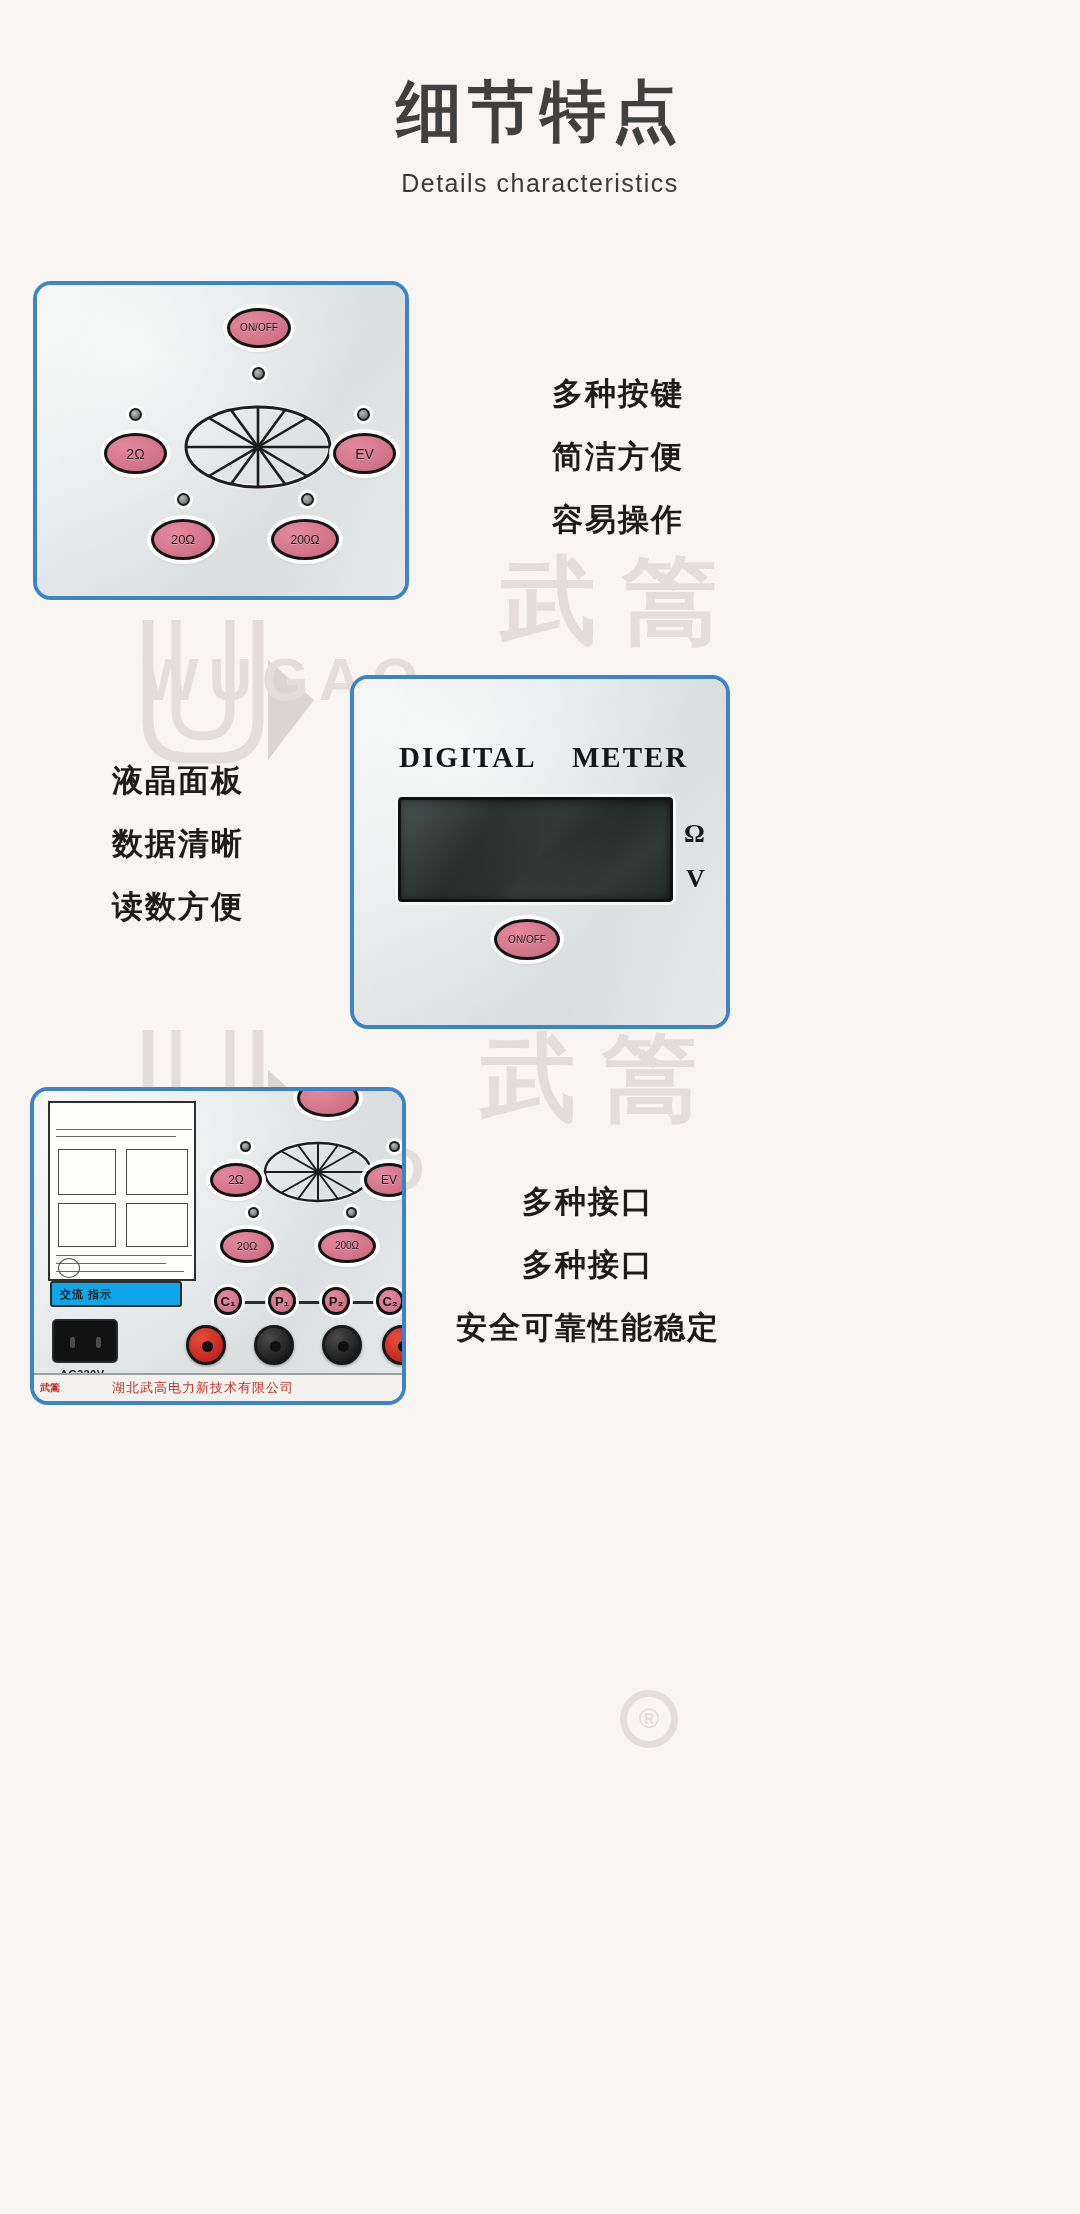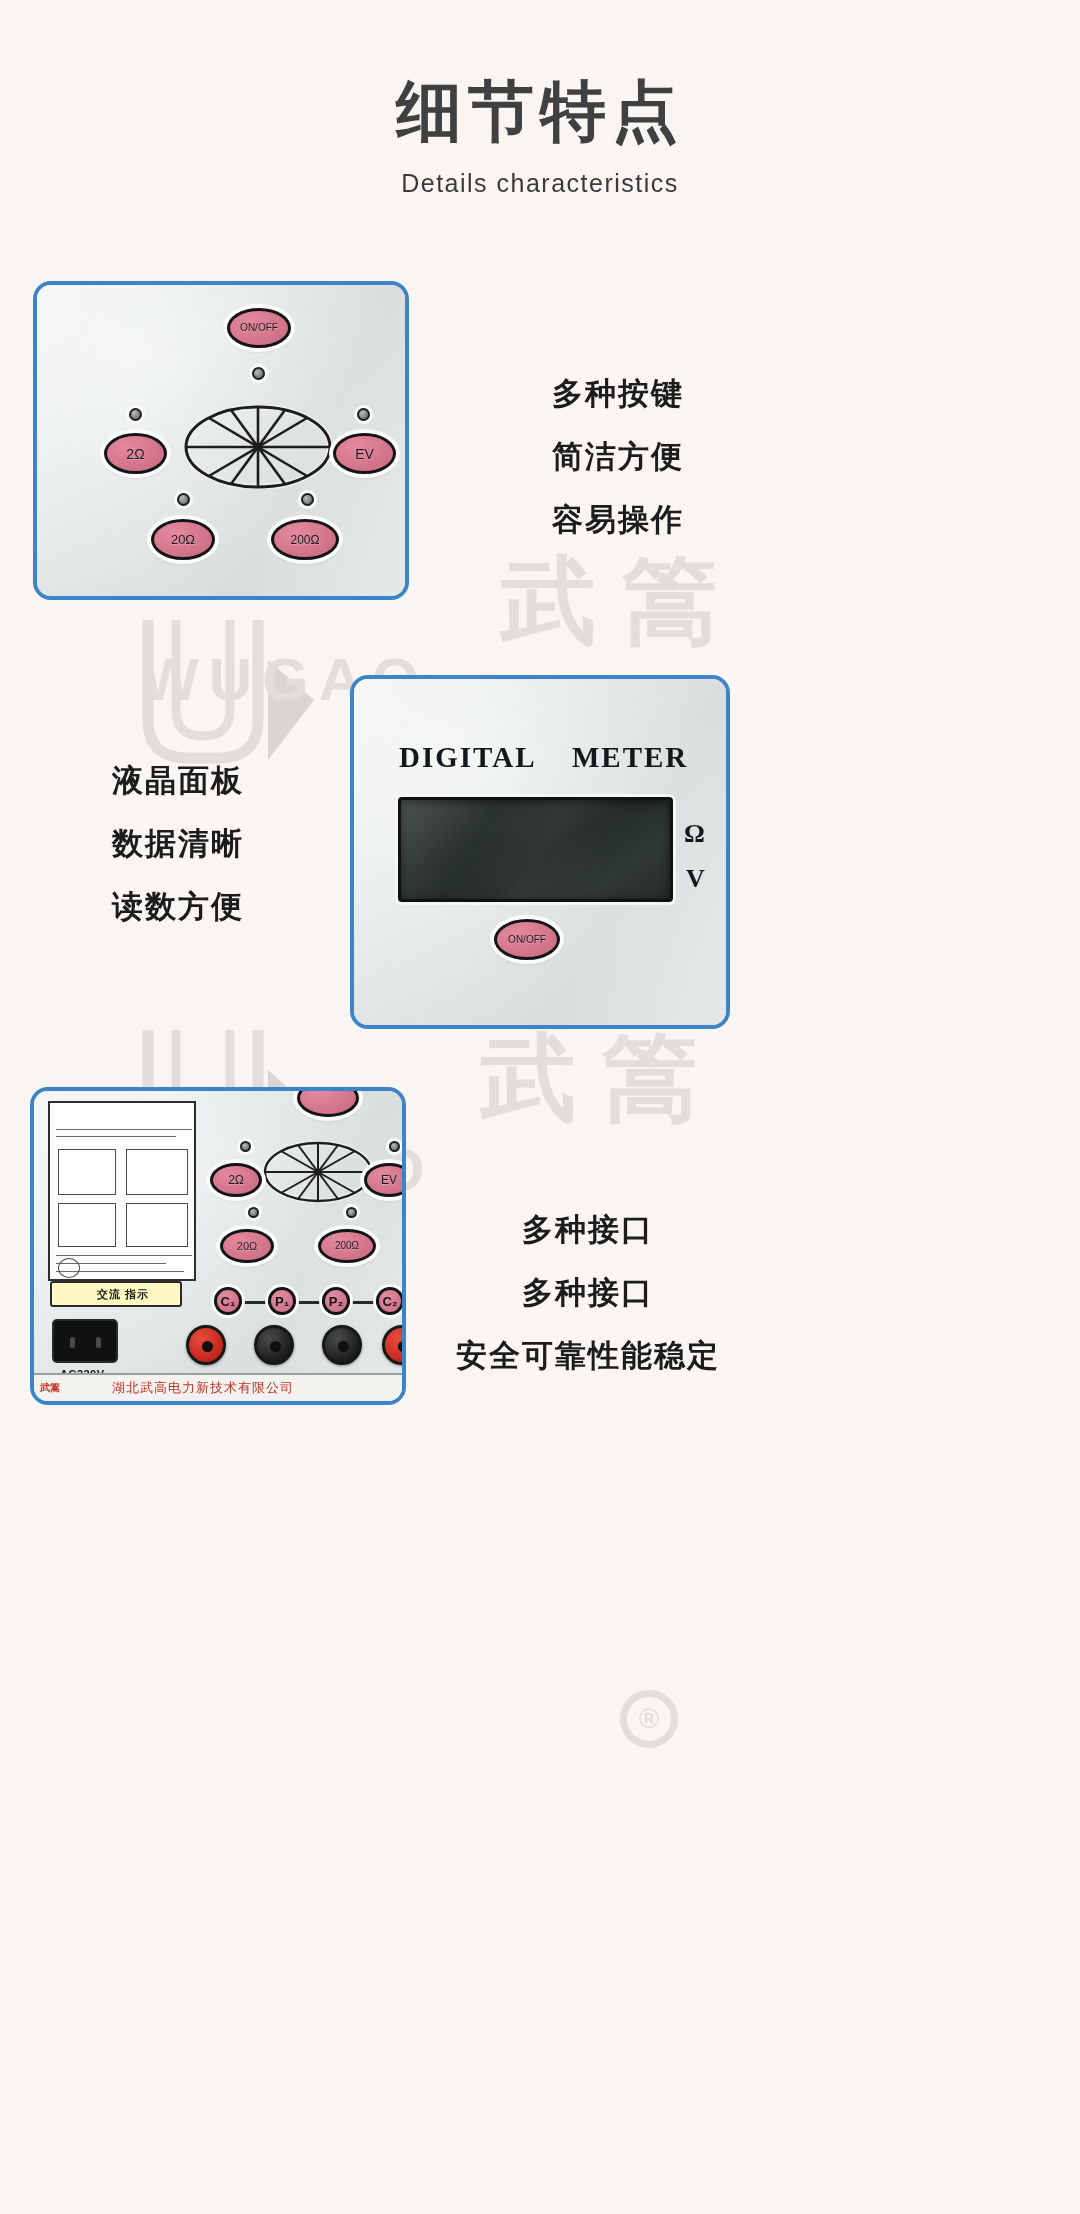--- a/index.html
+++ b/index.html
@@ -89,22 +89,22 @@
                   letter-spacing:2px; line-height:1.0; }
   .features div + div { margin-top:32px; }
 
   
   .sticker {
     position:absolute; background:#fdfdfb; border:2px solid #2f2f2f; overflow:hidden;
   }
   .sticker .sline { position:absolute; background:#6a6a6a; height:1px; }
   .sticker .sbox { position:absolute; border:1px solid #4a4a4a; }
   .bar {
-    position:absolute; background:#fef9c3; border:2px solid #2b2b2b; border-radius:3px;
-    display:flex; align-items:center;padding-left:37px;
+    position:absolute; background:#0ea5e9; border:2px solid #2b2b2b; border-radius:3px;
+    display:flex; align-items:center;
   }
   .bar-label { font-size:11px; font-weight:bold; color:#1b1b1b; letter-spacing:1px; padding-left:8px; }
   .ac-socket {
     position:absolute; background:#111; border:2px solid #2a2a2a; border-radius:5px;
   }
   .ac-socket .hole { position:absolute; width:5px; height:11px; background:#4a4a4a; border-radius:2px; }
   .ac-label { position:absolute; font-size:11px; font-weight:bold; color:#161616; letter-spacing:.5px; }
   .jack {
     position:absolute; border-radius:50%; border:3px solid #171717;
     box-shadow:0 1px 3px rgba(0,0,0,.4);
@@ -311,17 +311,17 @@
       <div class="pin" style="left:13px; top:13px; width:11px; height:11px;"></div>
     </div>
 
     <div class="foot-strip" style="left:0; bottom:0; width:100%; height:28px;">
       <span class="foot-brand">武篙</span>
       <span class="foot-txt" style="margin-left:46px;">湖北武高电力新技术有限公司</span>
     </div>
   </div>
 </div>
 
-<div class="features" style="left:452px; top:1186px; width:272px; text-align:center;margin-top:28px;">
+<div class="features" style="left:452px; top:1186px; width:272px; text-align:center;">
   <div>多种接口</div>
   <div>多种接口</div>
   <div>安全可靠性能稳定</div>
 </div>
 
 </body></html>

